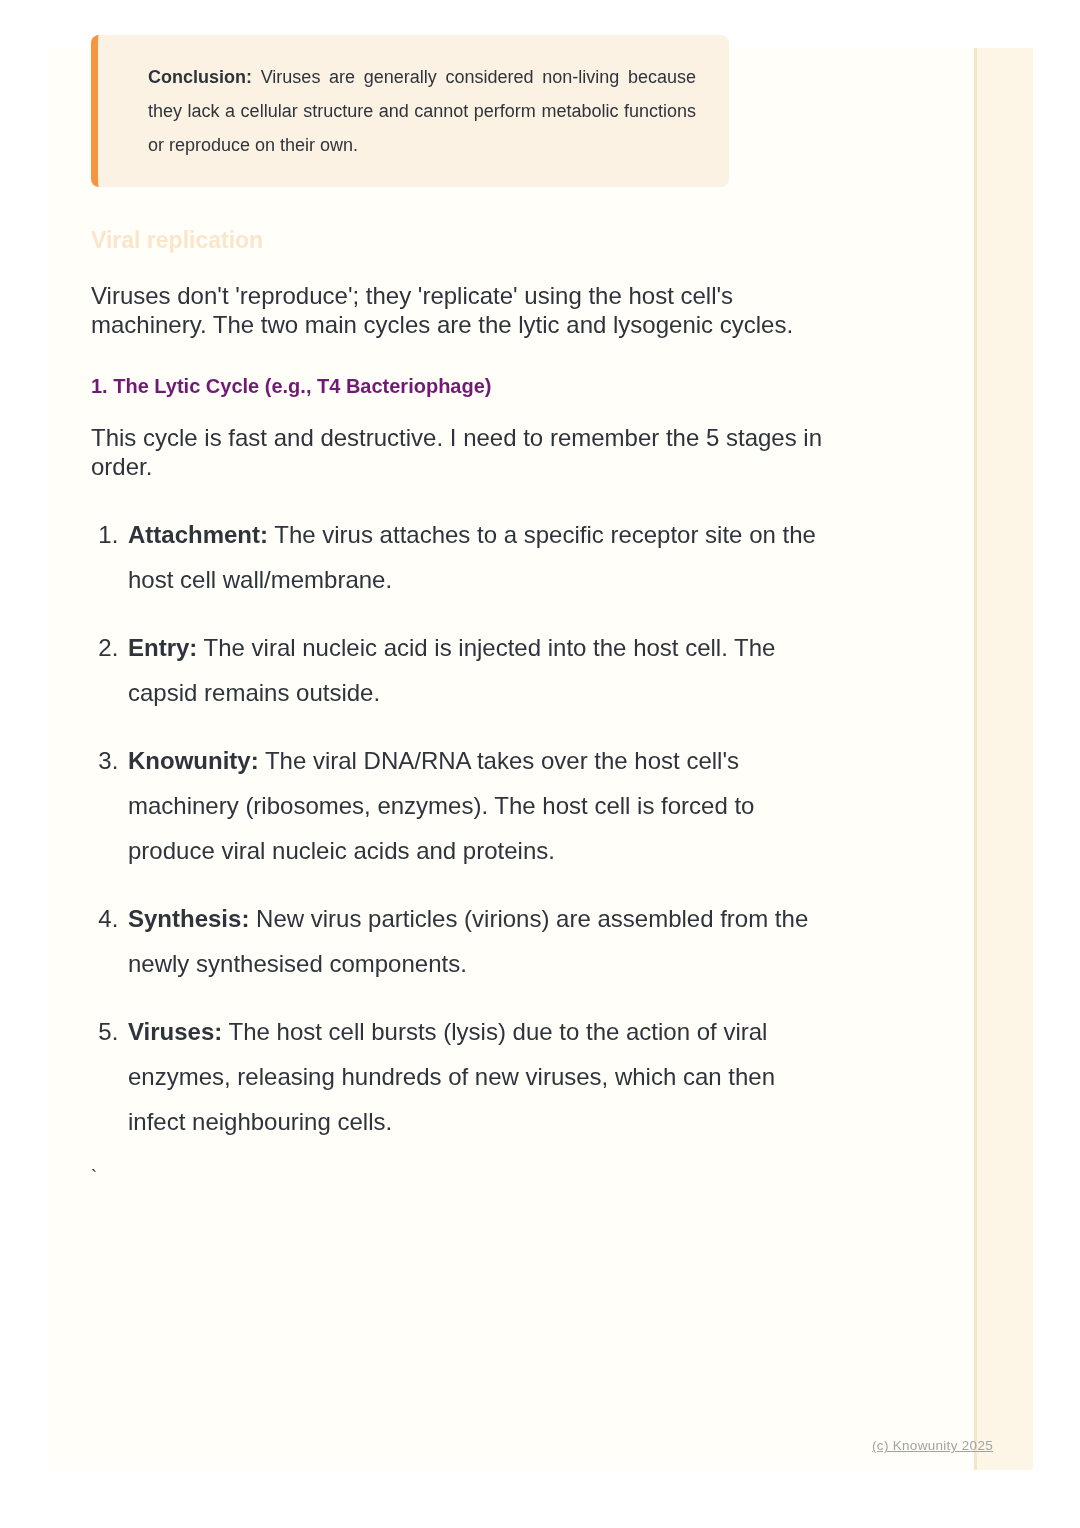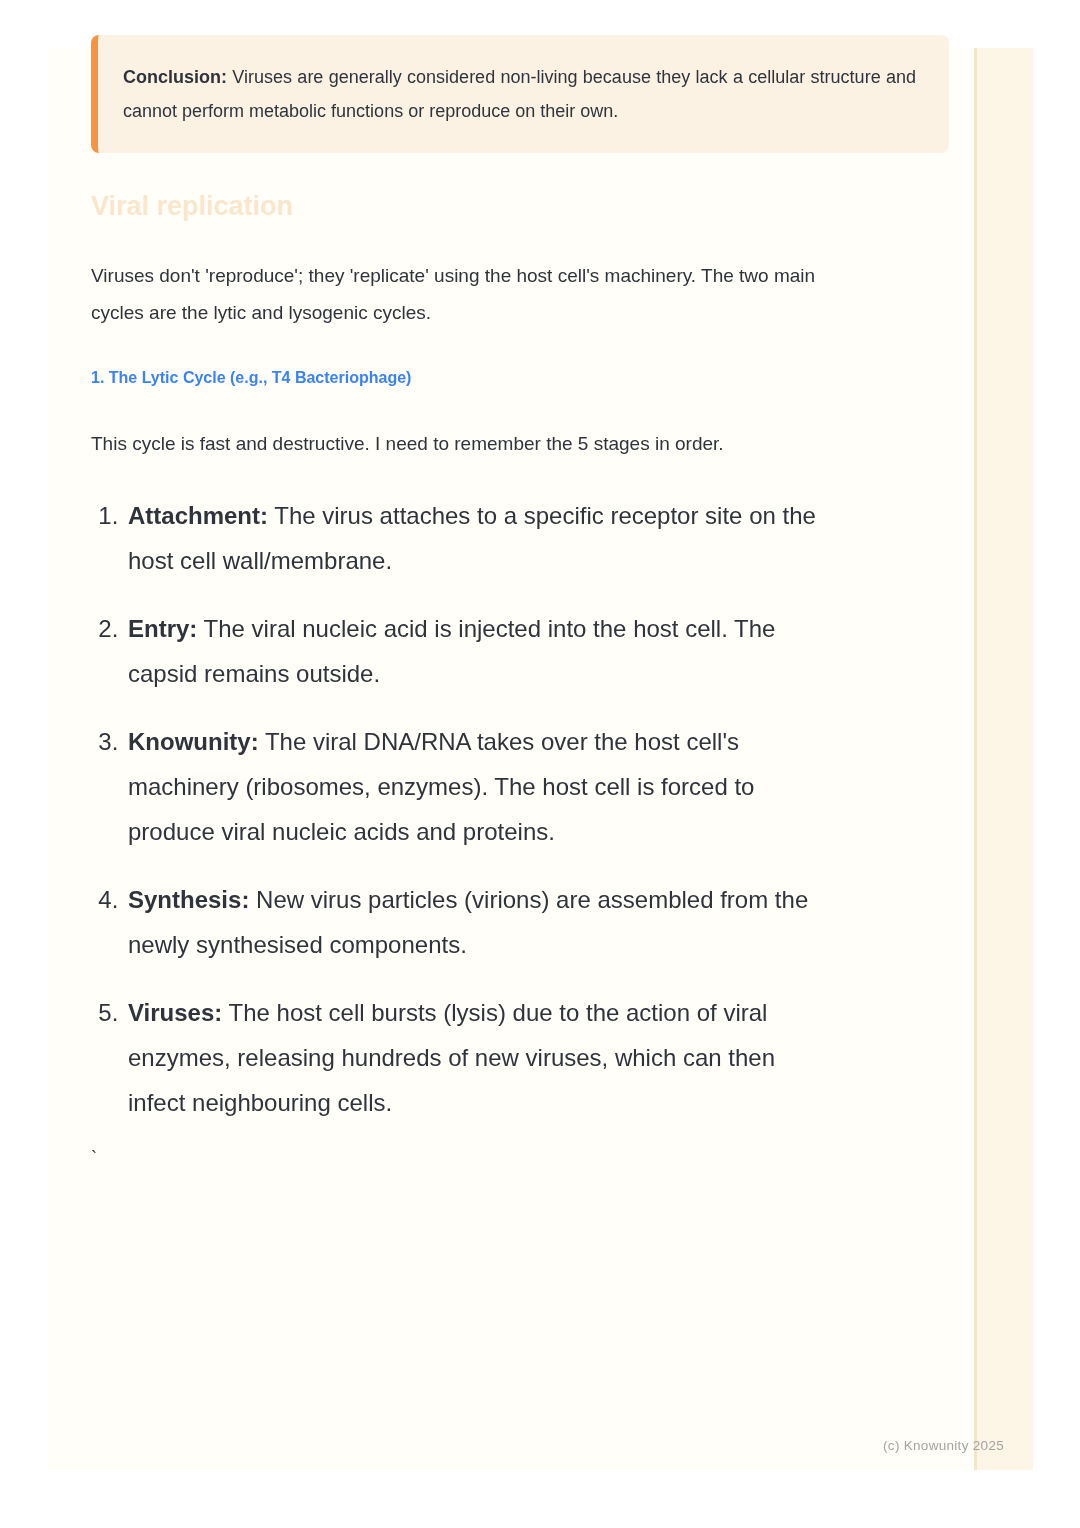--- a/index.html
+++ b/index.html
@@ -61,51 +61,51 @@
     font-size: 18px;
     line-height: 32px;
     color: var(--body-text, #2F343C);
   }
   .cell.r1 { background: var(--table-row-odd-bg, #FBF9F1); min-height: 85px; }
   .cell.r2 { background: var(--table-row-even-bg, #F4F6F8); min-height: 103px; border-top: 1px solid var(--table-border, #E7E8E6); }
   .cell.c1 { border-right: 1px solid var(--table-border, #E7E8E6); }
   
   .callout {
     margin-top: 35px;
-    width: 858px;
+    width: 638px;
     background: var(--callout-bg, #FCF2E3);
     border-left: 7px solid var(--accent-orange, #F79440);
     border-radius: 8px;
-    padding: 25px 33px 25px 25px;
+    padding: 25px 33px 25px 50px;
     font-size: 18px;
     line-height: 34px;
     text-align: justify;
     color: var(--body-text, #2F343C);
   }
   .bold { font-weight: bold; }
   
   h2.section-heading {
     margin-top: 37px;
-    font-size: 27px;
+    font-size: 23px;
     line-height: 32px;
     font-weight: bold;
     color: var(--heading-tint, #FAE6CB);
   }
   p.body-par {
-    margin-top: 35px;
-    font-size: 19px;
-    line-height: 37px;
+    margin-top: 25px;
+    font-size: 24px;
+    line-height: 29px;
     color: var(--body-text, #2F343C);
   }
   h3.sub-heading {
     margin-top: 35px;
-    font-size: 16px;
+    font-size: 20px;
     line-height: 24px;
     font-weight: bold;
-    color: #3b82f6;
+    color: #701a75;
   }
   
   ol.stages {
     margin-top: 31px;
     padding-left: 34px;
     list-style: decimal;
   }
   ol.stages li {
     font-size: 24px;
     line-height: 45px;
@@ -116,25 +116,26 @@
   ol.stages li::marker { color: var(--body-text, #2F343C); }
   .stray {
     margin-top: 10px;
     font-size: 18px;
     color: var(--body-text, #2F343C);
   }
   
   .footer {
     position: absolute;
     top: 1438px;
-    right: 76px;
+    right: 87px;
     font-size: 13.5px;
     letter-spacing: 0.3px;
     color: var(--muted-text, #A3A3A0);
     z-index: 3;
+    text-decoration: underline;
   }
 </style>
 </head>
 <body>
 
 <div class="canvas">
 
   <div class="page-tint"></div>
   <div class="side-band"></div>
   <div class="side-edge"></div>

